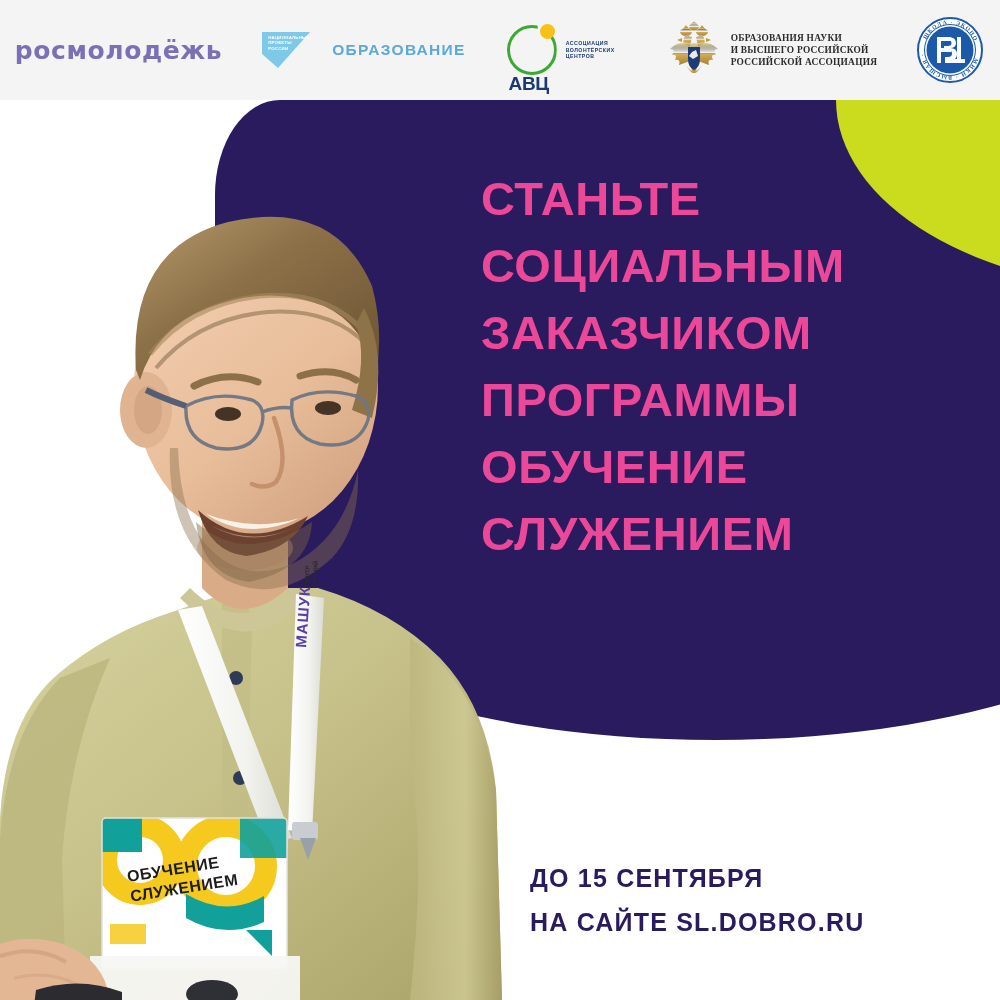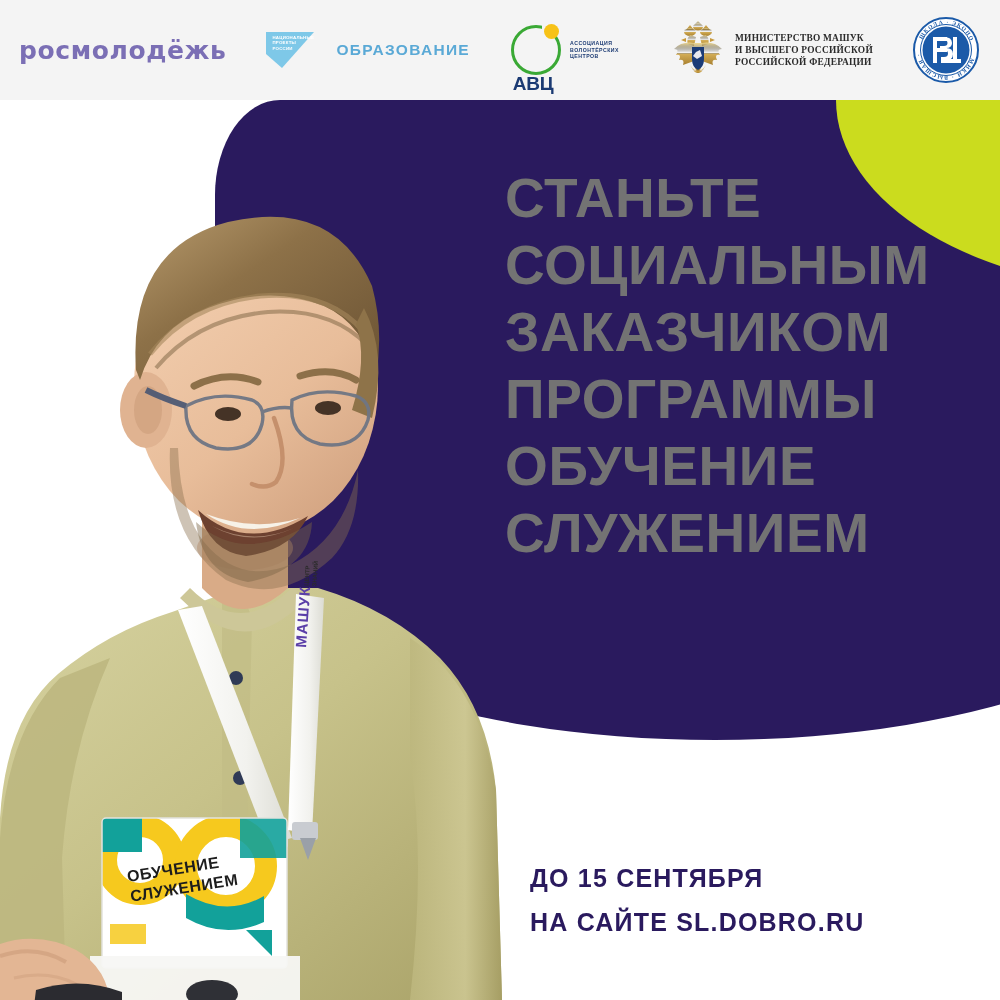--- a/index.html
+++ b/index.html
@@ -85,22 +85,22 @@
   .lime-blob{
     position:absolute;z-index:12;
     left:836px;top:100px;width:320px;height:190px;
     background:#cbdc1e;
     border-bottom-left-radius:100% 100%;
     overflow:hidden;
   }
 
   
   .headline{
-    position:absolute;z-index:25;left:505px;top:165px;width:490px;
-    color:#737373;font-weight:800;font-size:55px;line-height:67px;
+    position:absolute;z-index:25;left:481px;top:165px;width:490px;
+    color:#ec4899;font-weight:800;font-size:47px;line-height:67px;
     letter-spacing:.6px;text-transform:uppercase;
     font-family:"Liberation Sans", sans-serif;
   }
   .headline .hl{display:block;white-space:nowrap;}
 
   
   .cta{
     position:absolute;z-index:25;left:530px;top:856px;width:460px;
     color:#2a1a5e;font-weight:800;font-size:25px;line-height:44px;
     letter-spacing:1.2px;text-transform:uppercase;
@@ -313,23 +313,23 @@
         <path d="M32 22 Q44 20 52 28 Q46 28 50 34 Q44 33 47 39 Q41 38 43 44 L32 40 Z" fill="url(#goldG)"></path>
 
         <path d="M24 22 h8 v16 q0 10 -4 14 q-4 -4 -4 -14 z" fill="url(#goldG)"></path>
         <path d="M22 26 h12 v12 q0 8 -6 11 q-6 -3 -6 -11 z" fill="#1c3c77"></path>
         <path d="M26 31 l4 -2 l2 6 l-5 3 l-4 -3 z" fill="#e8e8ee"></path>
 
         <path d="M22 48 q6 8 12 0 q-6 5 -12 0 z" fill="url(#goldG)"></path>
         <path d="M20 44 q8 12 16 0 q-8 14 -16 0 z" fill="#c79a3e"></path>
       </svg>
       <div class="min-text">
-        <div>МИНИСТЕРСТВО МАШУК</div>
+        <div>ОБРАЗОВАНИЯ НАУКИ</div>
         <div>И ВЫСШЕГО РОССИЙСКОЙ</div>
-        <div>РОССИЙСКОЙ ФЕДЕРАЦИИ</div>
+        <div>РОССИЙСКОЙ АССОЦИАЦИЯ</div>
       </div>
     </div>
 
     <div class="logo">
       <svg class="logo-hse" viewBox="0 0 70 70" xmlns="http://www.w3.org/2000/svg">
         <defs>
           <path id="hseArcTop" d="M35 35 m-26 0 a26 26 0 1 1 52 0" fill="none"></path>
           <path id="hseArcBot" d="M35 35 m26 0 a26 26 0 1 1 -52 0" fill="none"></path>
         </defs>
         <circle cx="35" cy="35" r="33" fill="#ffffff"></circle>

